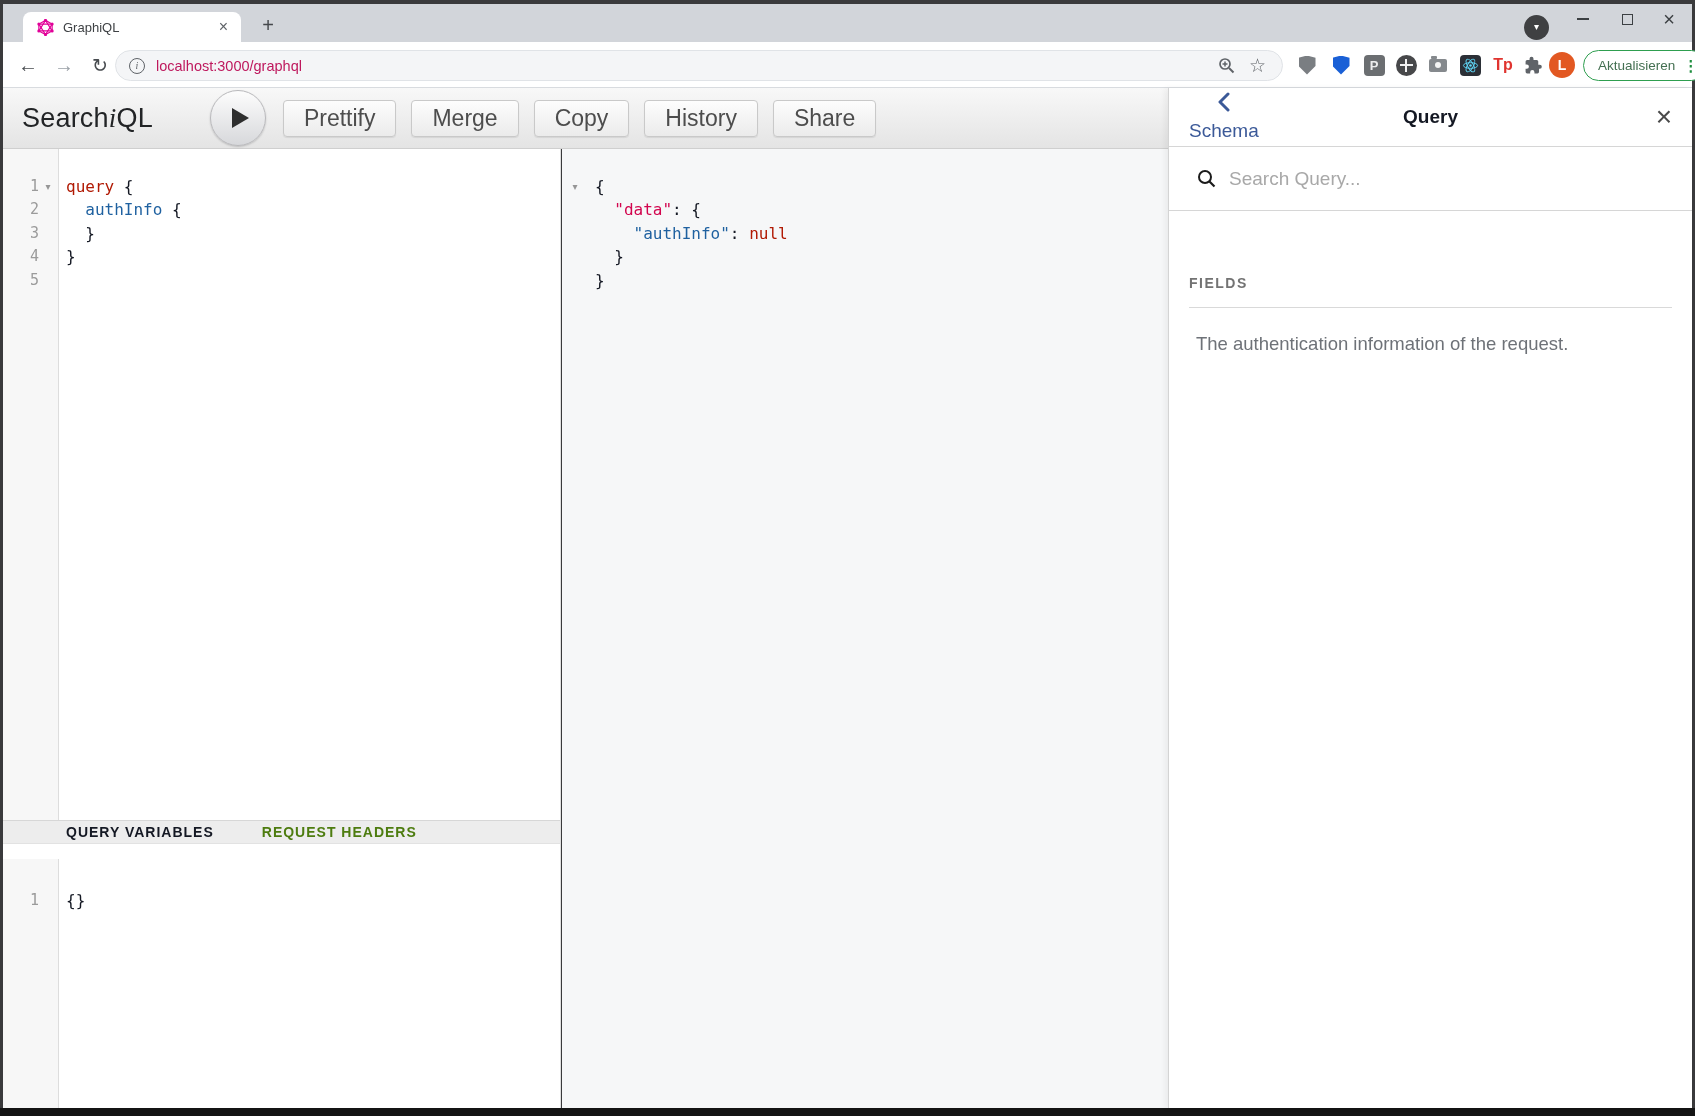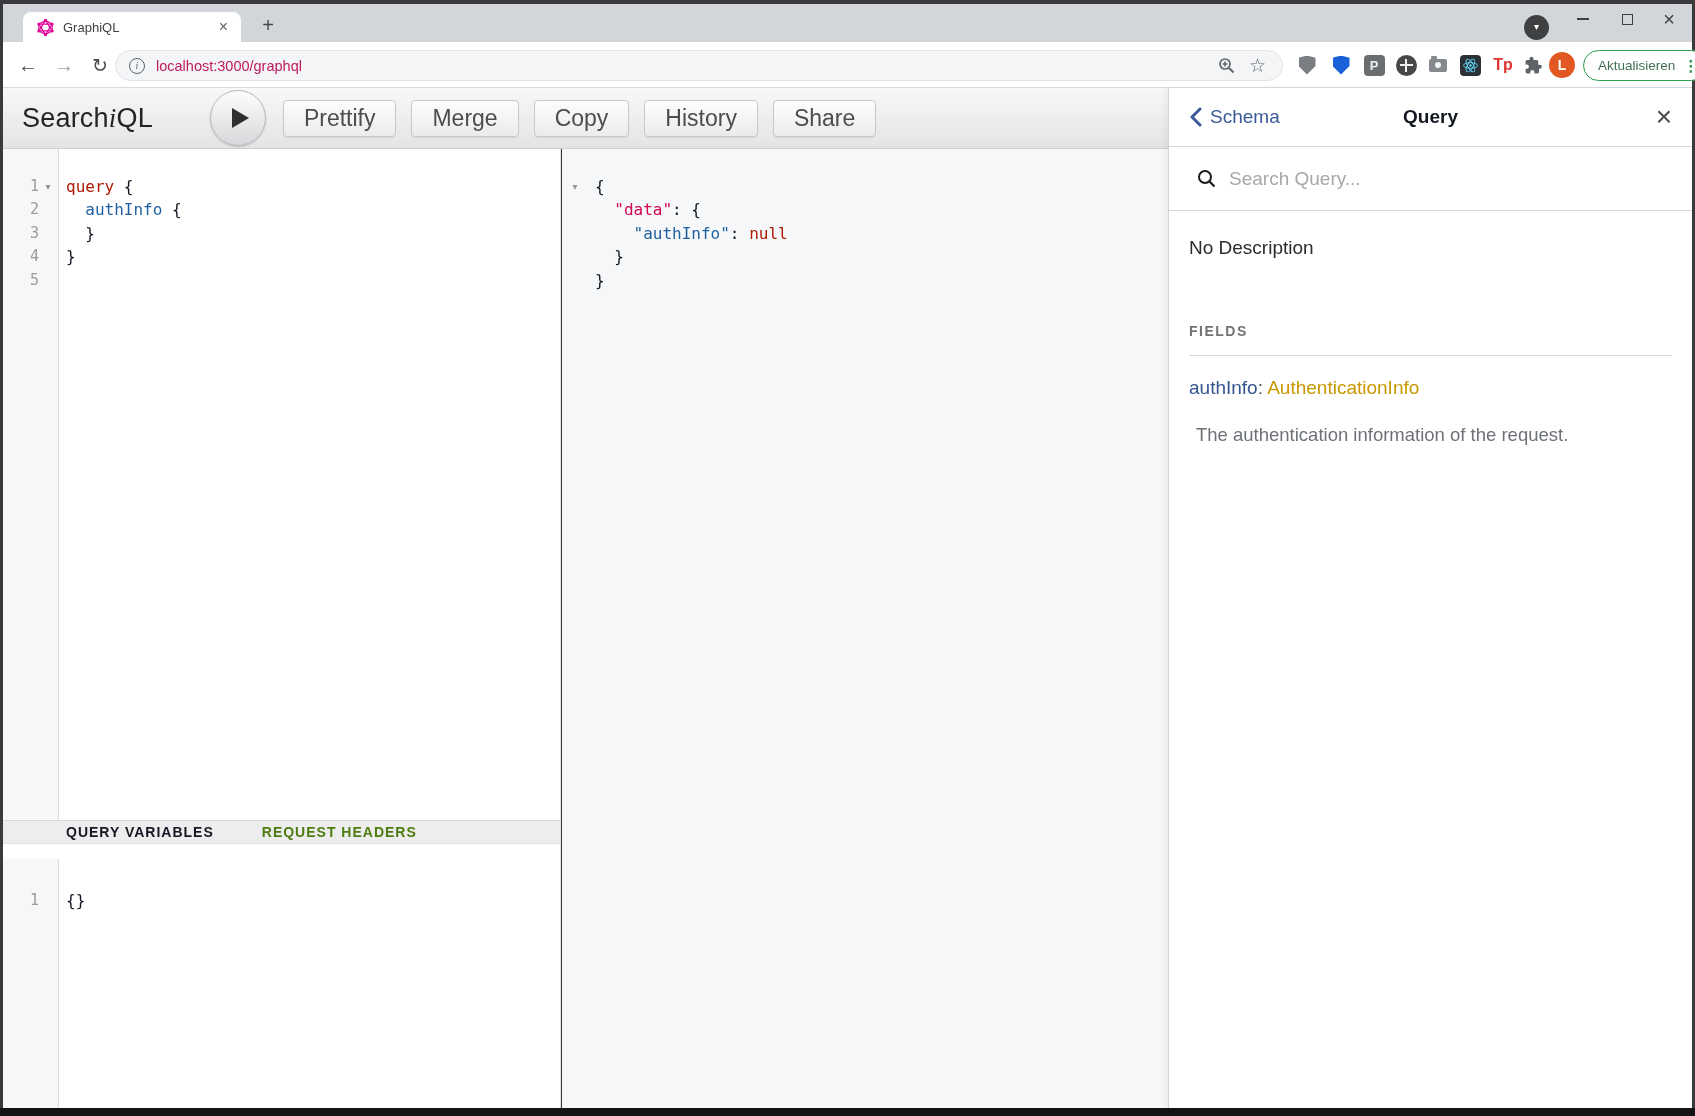--- a/index.html
+++ b/index.html
@@ -82,21 +82,21 @@
   #vars-editor .gutter, #vars-editor .code { padding-top:30px; }
   .code-line { height:23.4px; white-space:pre; color:#141823; }
   .tok-kw { color:#B11A04; }
   .tok-prop { color:#1F61A0; }
   .tok-def { color:#D2054E; }
   .tok-pn { color:#141823; }
 
   
   #doc-panel { position:absolute; left:1168px; top:88px; width:524px; height:1020px; background:#fff; border-left:1px solid #D4D4D4; box-shadow:-3px 0 6px rgba(0,0,0,0.05); }
   #doc-header { height:59px; border-bottom:1px solid #D6D6D6; position:relative; display:flex; align-items:center; }
-  #doc-back { display:flex; align-items:center; gap:8px; margin-left:20px; color:#3B5998; font-size:19px; cursor:pointer; z-index:2; }
+  #doc-back { display:flex; align-items:center; gap:8px; margin-left:20px; color:#3B5998; font-size:19px; cursor:pointer; z-index:2;flex-direction:column; }
   #doc-title { position:absolute; left:0; right:0; text-align:center; font-size:19px; font-weight:bold; color:#141823; }
   #doc-close { position:absolute; right:20px; top:50%; transform:translateY(-50%); font-size:28px; font-weight:300; color:#4A4A4A; cursor:pointer; line-height:1; z-index:2; }
   #doc-search-row { height:64px; border-bottom:1px solid #D6D6D6; display:flex; align-items:center; padding:0 28px; }
   #doc-search-row svg { flex:0 0 auto; }
   #doc-search-input { border:none; outline:none; background:transparent; font-family:"Liberation Sans",sans-serif; font-size:19px; color:#333; margin-left:13px; width:100%; }
   #doc-search-input::placeholder { color:#A8A8A8; }
   #doc-body { padding:0 20px; }
   #doc-no-desc { margin-top:26px; font-size:19px; color:#2A2C2E; }
   #doc-fields-label { margin-top:64px; font-size:14px; font-weight:bold; letter-spacing:1.5px; color:#737373; padding-bottom:16px; border-bottom:1px solid #D9D9D9; }
   #doc-field-row { margin-top:21px; font-size:19px; }
@@ -307,21 +307,16 @@
     <div id="doc-close">×</div>
   </div>
   <div id="doc-search-row">
     <svg width="19" height="19" viewBox="0 0 19 19">
         <circle cx="8" cy="8" r="6" fill="none" stroke="#1B1B1B" stroke-width="2"></circle>
         <line x1="12.5" y1="12.5" x2="17.5" y2="17.5" stroke="#1B1B1B" stroke-width="2.2"></line>
       </svg>
     <input id="doc-search-input" type="text" placeholder="Search Query..." style="">
   </div>
   <div id="doc-body">
-    <div id="doc-no-desc">No Description</div>
     <div id="doc-fields-label">FIELDS</div>
-    <div id="doc-field-row">
-      <span class="fname">authInfo</span><span class="fcolon">:</span>
-      <span class="ftype">AuthenticationInfo</span>
-    </div>
     <div id="doc-field-desc">The authentication information of the request.</div>
   </div>
 </div>
 
 </body></html>

